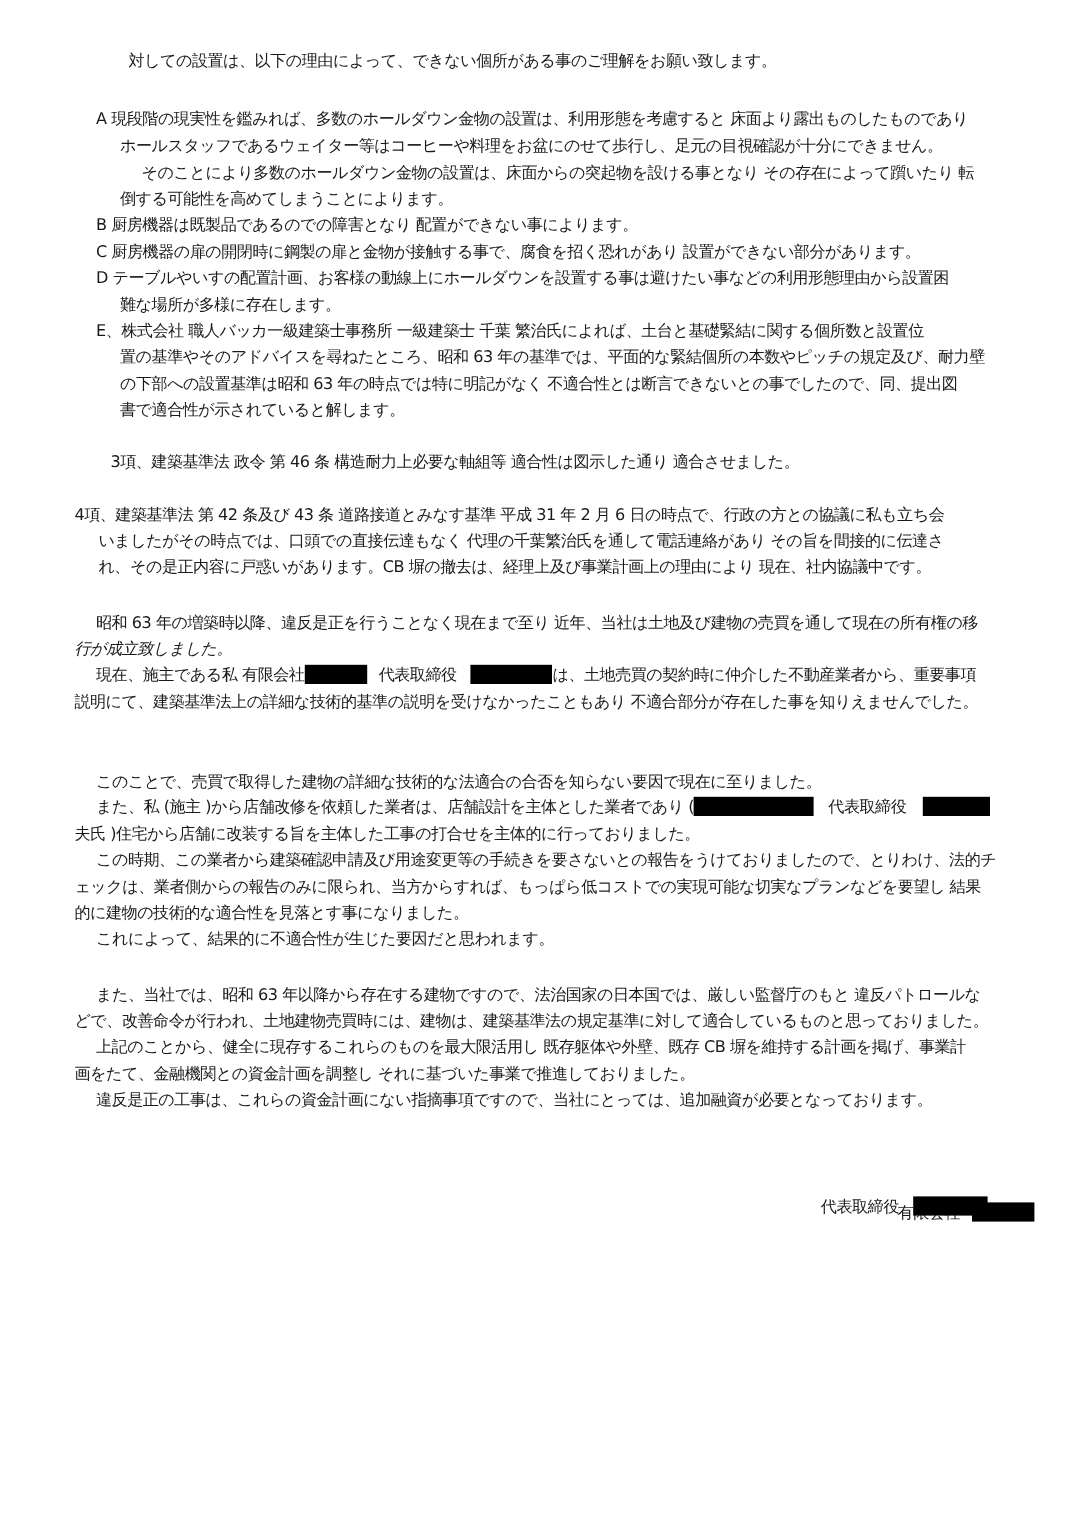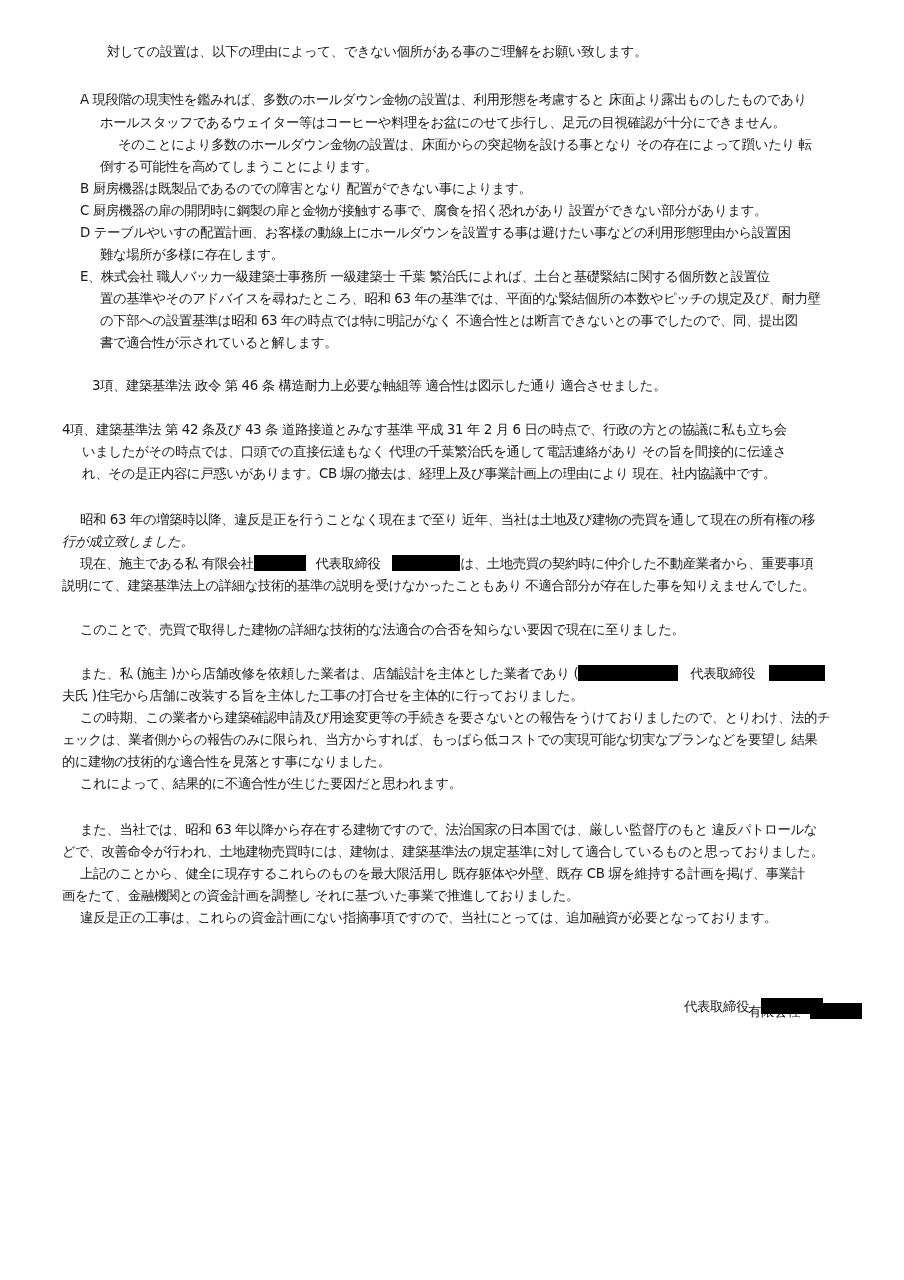--- a/index.html
+++ b/index.html
@@ -43,21 +43,21 @@
 
   <div class="line" style="left:80px; top:510px;">昭和 63 年の増築時以降、違反是正を行うことなく現在まで至り 近年、当社は土地及び建物の売買を通して現在の所有権の移</div>
   <div class="line" style="left:62px; top:532px;font-style:italic;">行が成立致しました。</div>
   <div class="line" style="left:80px; top:554px;">
     <span>現在、施主である私  有限会社</span><span class="redact" style="width:52px;"></span>
     <span style="margin-left:6px;">代表取締役</span>
     <span class="redact" style="width:68px; margin-left:8px;"></span><span>は、土地売買の契約時に仲介した不動産業者から、重要事項</span>
   </div>
   <div class="line" style="left:62px; top:576px;">説明にて、建築基準法上の詳細な技術的基準の説明を受けなかったこともあり 不適合部分が存在した事を知りえませんでした。</div>
 
-  <div class="line" style="left:80px; top:620px;">このことで、売買で取得した建物の詳細な技術的な法適合の合否を知らない要因で現在に至りました。</div>
+  <div class="line" style="left:80px; top:643px;">このことで、売買で取得した建物の詳細な技術的な法適合の合否を知らない要因で現在に至りました。</div>
 
   <div class="line" style="left:80px; top:664px;">
     <span>また、私 (施主 )から店舗改修を依頼した業者は、店舗設計を主体とした業者であり (</span><span class="redact" style="width:100px;"></span>
     <span style="margin-left:8px;">代表取締役</span>
     <span class="redact" style="width:56px; margin-left:10px;"></span>
   </div>
   <div class="line" style="left:62px; top:686px;">夫氏 )住宅から店舗に改装する旨を主体した工事の打合せを主体的に行っておりました。</div>
   <div class="line" style="left:80px; top:708px;">この時期、この業者から建築確認申請及び用途変更等の手続きを要さないとの報告をうけておりましたので、とりわけ、法的チ</div>
   <div class="line" style="left:62px; top:730px;">ェックは、業者側からの報告のみに限られ、当方からすれば、もっぱら低コストでの実現可能な切実なプランなどを要望し 結果</div>
   <div class="line" style="left:62px; top:752px;">的に建物の技術的な適合性を見落とす事になりました。</div>

